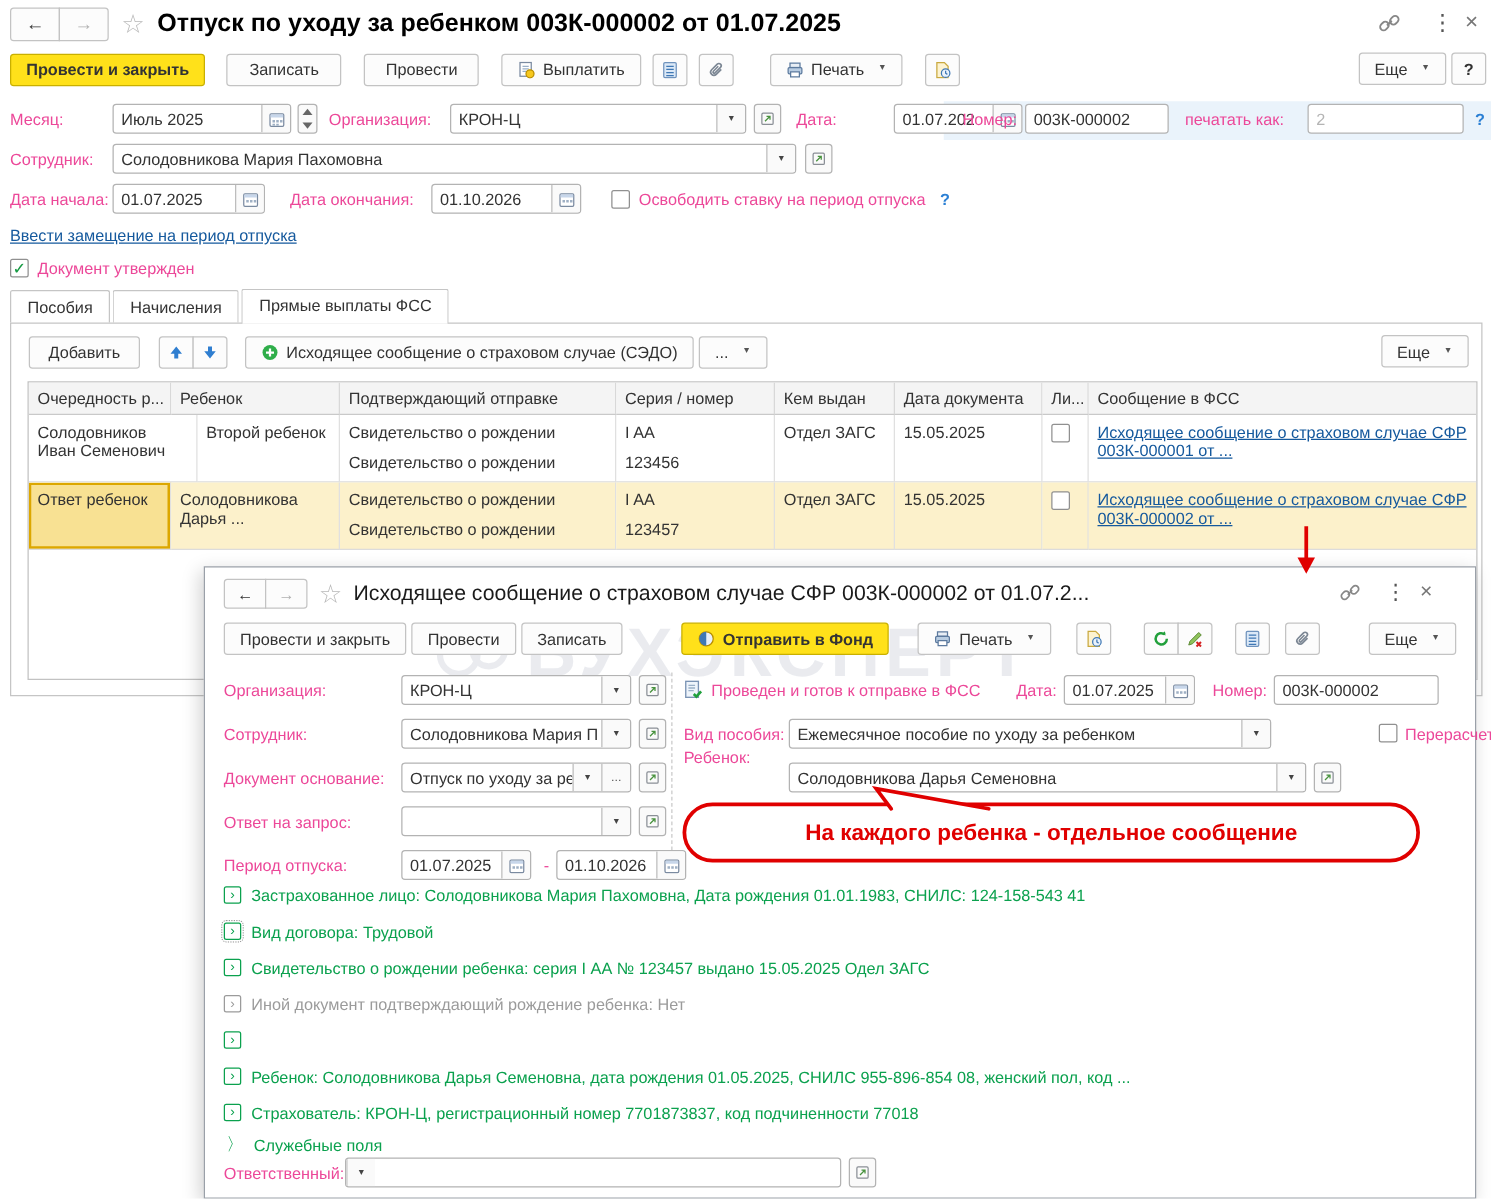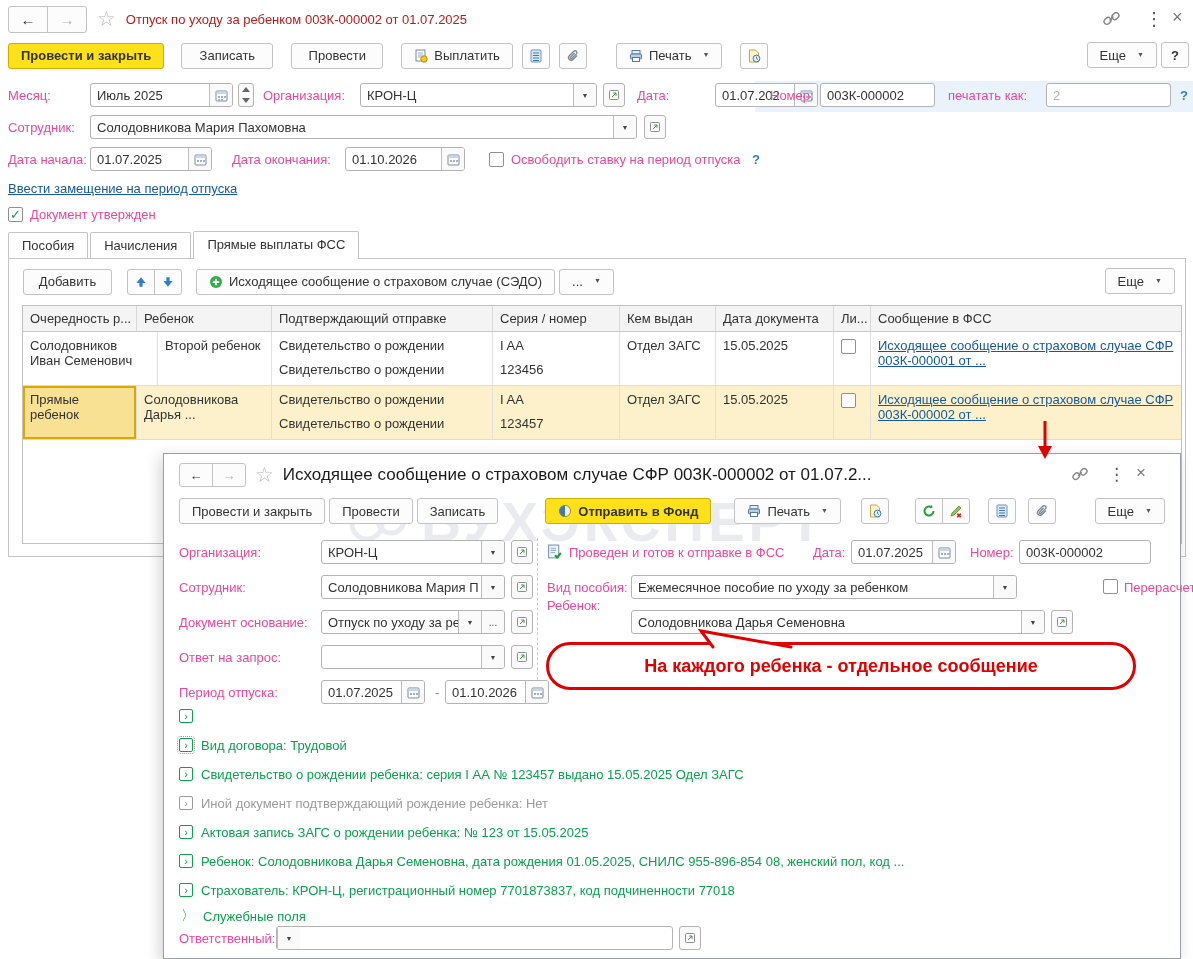--- a/index.html
+++ b/index.html
@@ -30,21 +30,21 @@
   .tri-d{width:0;height:0;border-left:4px solid transparent;border-right:4px solid transparent;border-top:5px solid #666}
   .cb{width:15px;height:15px;border:1px solid #909090;border-radius:2px;background:#fff;display:inline-flex;align-items:center;justify-content:center;cursor:pointer;flex:none}
   .cb.on::after{content:"✓";color:#169a43;font-weight:bold;font-size:13px;line-height:1}
   .qblue{color:#2a7fd4;font-weight:bold;cursor:pointer}
   .alink{color:#15599d;text-decoration:underline;cursor:pointer}
   
   .navbtn{width:40px;height:27px;border:1px solid #c3c3c3;background:#fcfcfc;border-radius:3px;font-size:15px;color:#333;cursor:pointer}
   .navbtn.fwd{color:#b0b0b0;margin-left:-1px;border-radius:0 3px 3px 0}
   .navbtn.bck{border-radius:3px 0 0 3px}
   .star{color:#b9b9b9;font-size:21px;cursor:pointer}
-  .mtitle{font-size:13px;font-weight:normal;color:#b91c1c;white-space:nowrap}
+  .mtitle{font-size:20px;font-weight:bold;color:#000000;white-space:nowrap}
   .hico{color:#777;cursor:pointer;font-size:16px}
   
   .tab{height:27px;line-height:25px;padding:0 13px;border:1px solid #c5c5c5;border-bottom:none;border-radius:2px 2px 0 0;background:#fff;margin-right:2px;cursor:pointer;white-space:nowrap}
   .tab.active{height:28px;z-index:4;position:relative}
   .panel{position:absolute;left:8px;top:258px;width:1178px;height:299px;border:1px solid #c5c5c5;background:#fff}
   
   .tbl{position:absolute;left:13px;top:46px;width:1160px;height:239px;border:1px solid #c2c2c2;overflow:hidden}
   .trow{display:flex;width:100%}
   .th{background:#f4f4f4;color:#333;font-size:13px;padding:5px 7px;border-right:1px solid #d8d8d8;border-bottom:1px solid #c9c9c9;white-space:nowrap;overflow:hidden}
   .td{padding:6px 7px;border-right:1px solid #e0e0e0;border-bottom:1px solid #dcdcdc;font-size:13px;overflow:hidden}
@@ -315,21 +315,21 @@
         <span class="td c4">
             <span style="display:block">I AA</span>
             <span class="sub" style="display:block">123456</span>
           </span>
         <span class="td c5">Отдел ЗАГС</span>
         <span class="td c6">15.05.2025</span>
         <span class="td c7"><span class="cb" style="margin-top:1px"></span></span>
         <span class="td c8" style="border-right:none"><a class="alink">Исходящее сообщение о страховом случае СФР 003К-000001 от ...</a></span>
       </div>
       <div class="trow rbody sel">
-        <span class="td c1 selcell">Прямые ребенок</span>
+        <span class="td c1 selcell">Ответ ребенок</span>
         <span class="td c2">Солодовникова Дарья ...</span>
         <span class="td c3">
             <span style="display:block">Свидетельство о рождении</span>
             <span class="sub" style="display:block">Свидетельство о рождении</span>
           </span>
         <span class="td c4">
             <span style="display:block">I AA</span>
             <span class="sub" style="display:block">123457</span>
           </span>
         <span class="td c5">Отдел ЗАГС</span>
@@ -567,36 +567,36 @@
     <div class="bubble">
         <span>На каждого ребенка - отдельное сообщение</span>
       </div>
     <svg class="abs" style="left:505px;top:168px;z-index:3" width="130" height="30" viewBox="0 0 130 30">
       <polygon points="32,9 44,25 122,25" fill="#fff"></polygon>
       <path d="M44 25 L32 9 L122 25" fill="none" stroke="#e00000" stroke-width="3" stroke-linecap="round"></path>
     </svg>
 
     <div class="sec" style="left:15px;top:252px">
         <span class="secico">›</span>
+        <span>Застрахованное лицо: Солодовникова Мария Пахомовна, Дата рождения 01.01.1983, СНИЛС: 124-158-543 41</span>
       </div>
     <div class="sec" style="left:15px;top:281px">
         <span class="secico" style="outline:1px dotted #999;outline-offset:1px">›</span>
         <span>Вид договора: Трудовой</span>
       </div>
     <div class="sec" style="left:15px;top:310px">
         <span class="secico">›</span>
         <span>Свидетельство о рождении ребенка: серия I АА № 123457 выдано 15.05.2025 Одел ЗАГС</span>
       </div>
     <div class="sec muted" style="left:15px;top:339px">
         <span class="secico">›</span>
         <span>Иной документ подтверждающий рождение ребенка: Нет</span>
       </div>
     <div class="sec" style="left:15px;top:368px">
         <span class="secico">›</span>
-        <span>Актовая запись ЗАГС о рождении ребенка: № 123 от 15.05.2025</span>
       </div>
     <div class="sec" style="left:15px;top:397px">
         <span class="secico">›</span>
         <span>Ребенок: Солодовникова Дарья Семеновна, дата рождения 01.05.2025, СНИЛС 955-896-854 08, женский пол, код ...</span>
       </div>
     <div class="sec" style="left:15px;top:426px">
         <span class="secico">›</span>
         <span>Страхователь: КРОН-Ц, регистрационный номер 7701873837, код подчиненности 77018</span>
       </div>
     <div class="sec" style="left:17px;top:452px">

